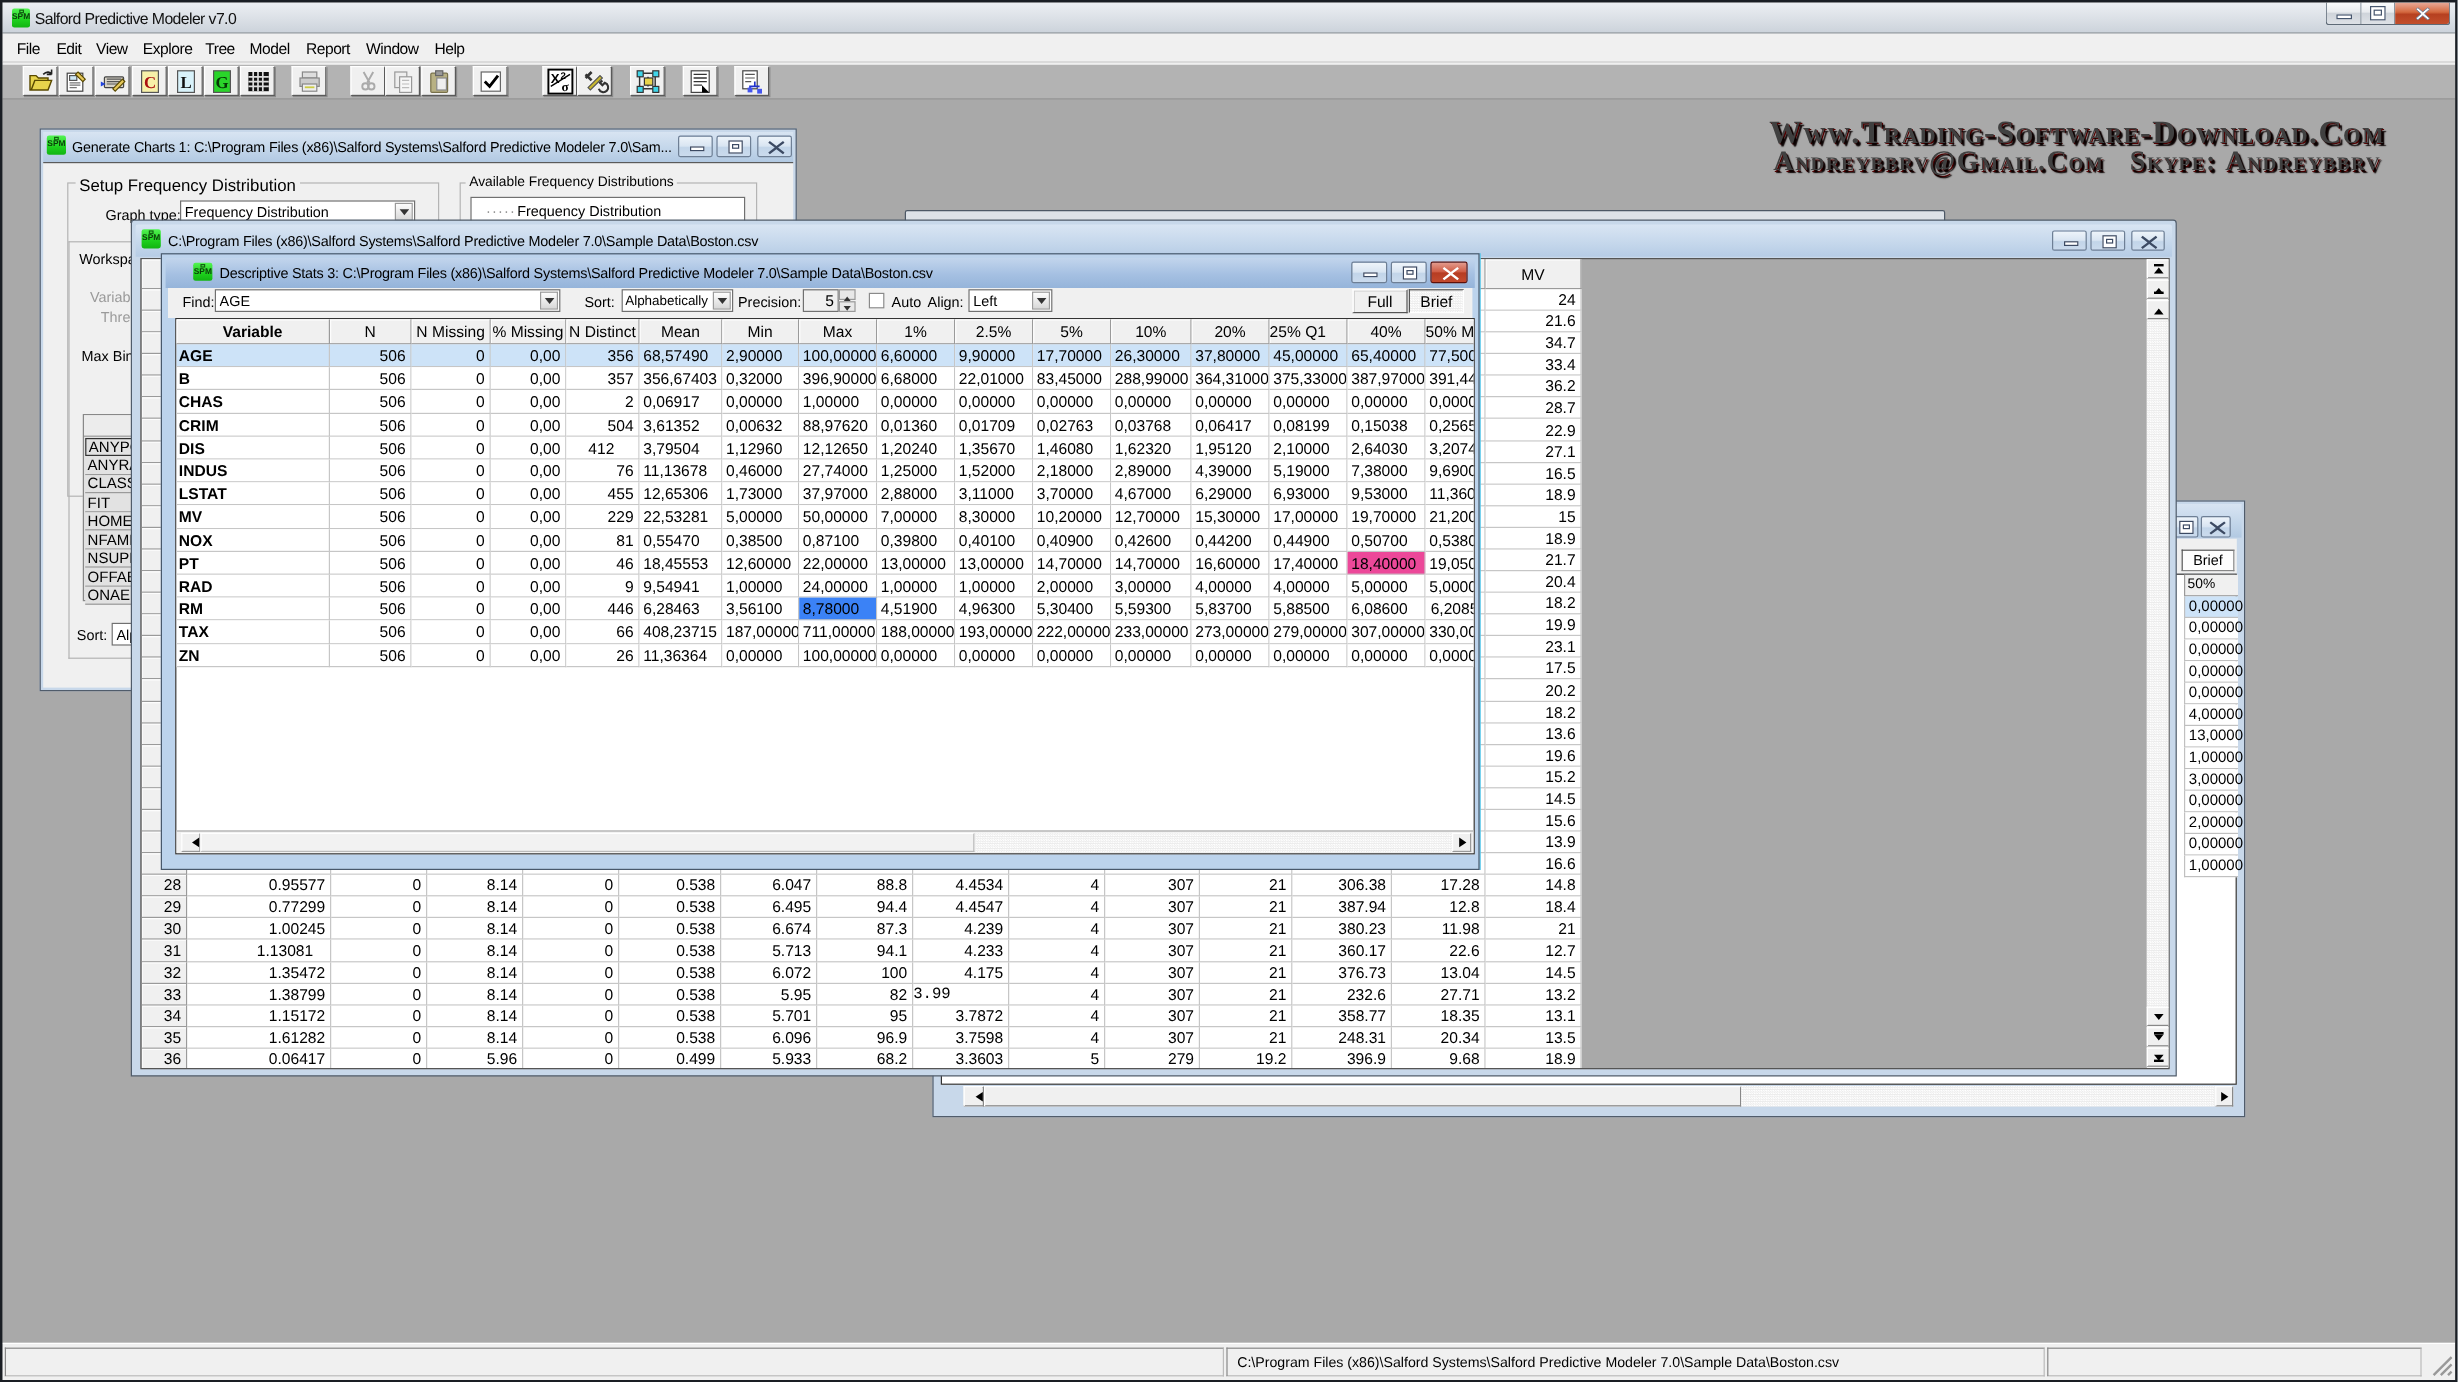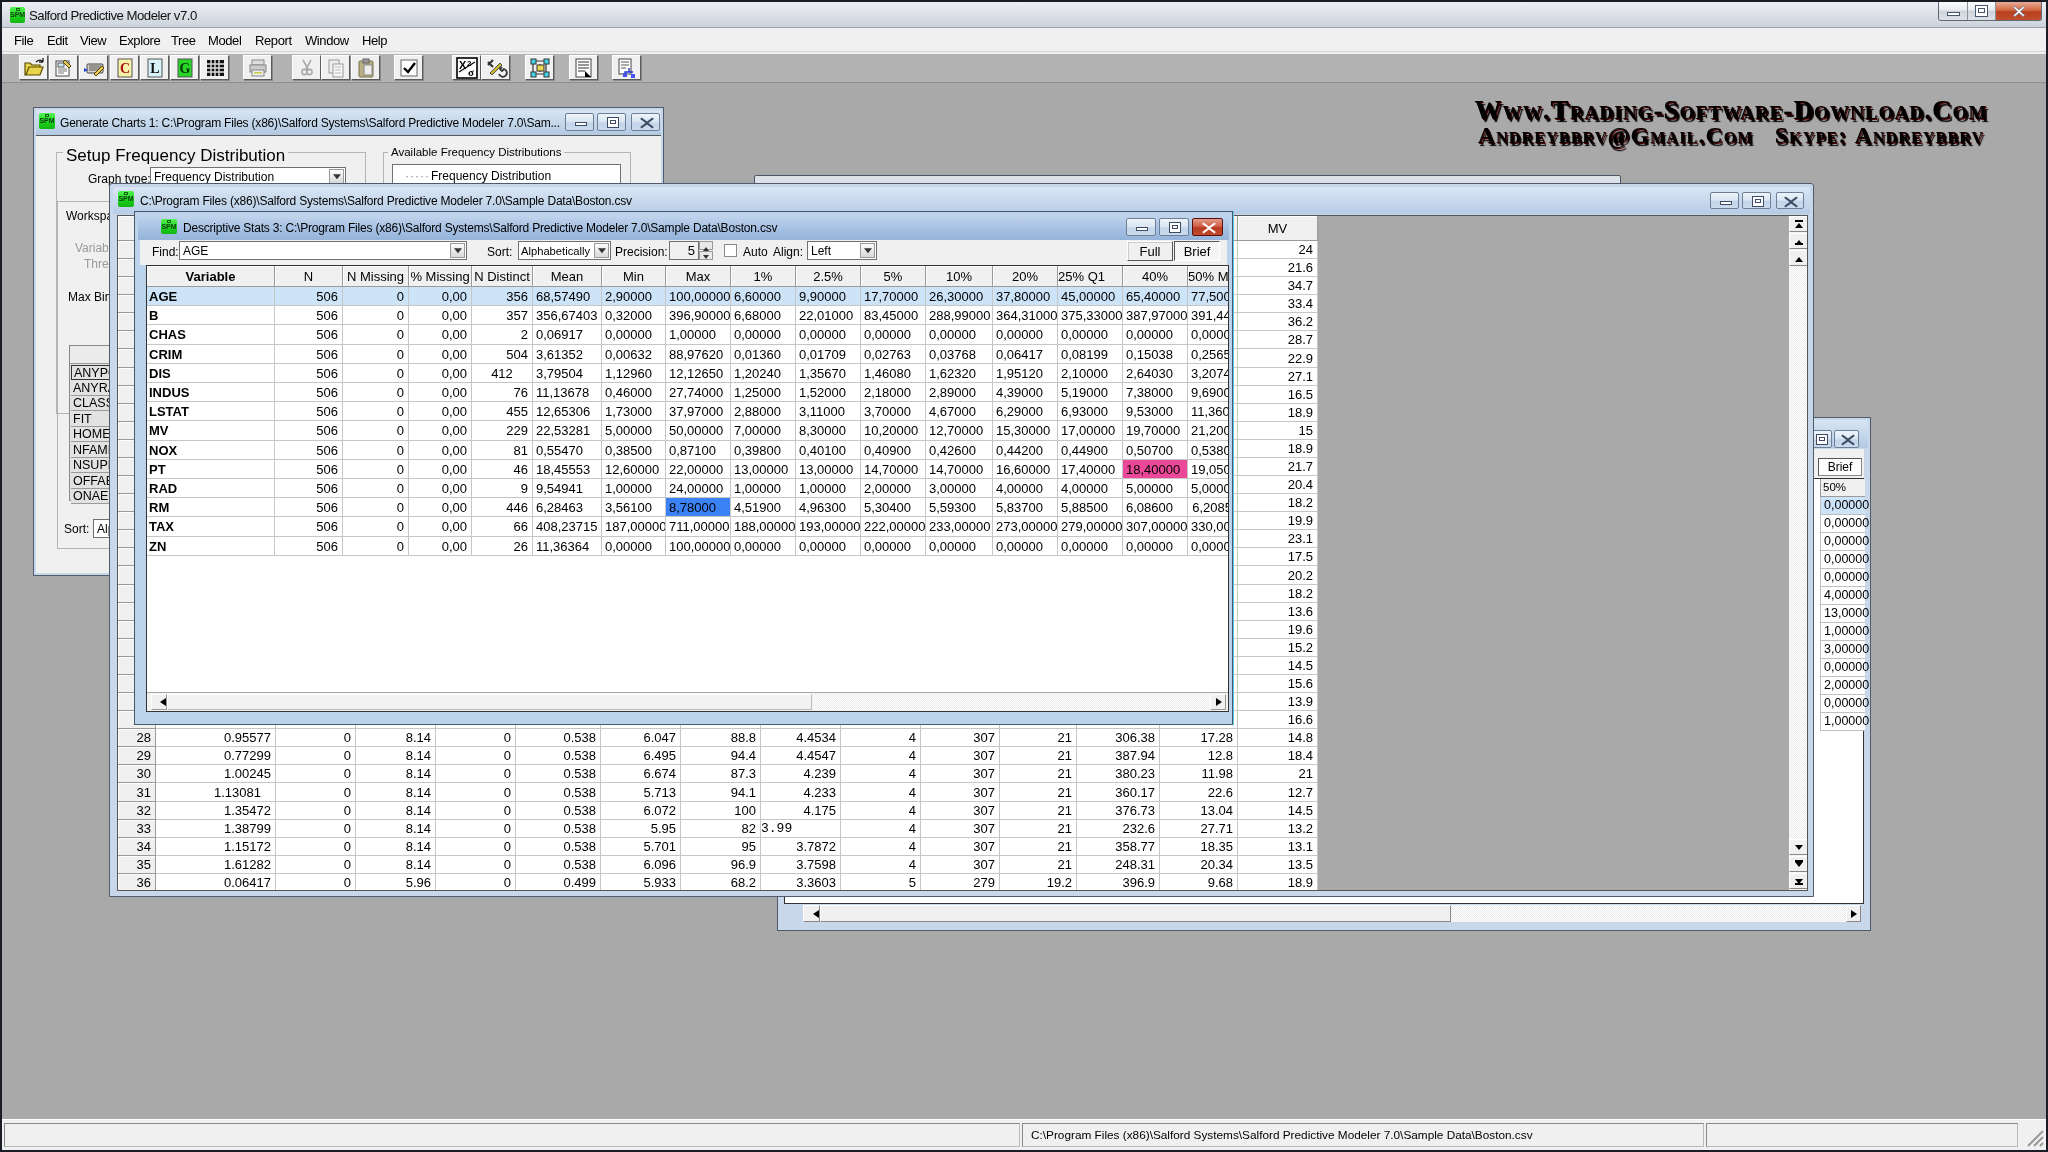--- a/index.html
+++ b/index.html
@@ -162,21 +162,21 @@
 <svg width="24" height="24" viewBox="0 0 24 24" style="position:absolute;left:2px;top:0px;">
         <rect x="4" y="3" width="12" height="15" fill="#fff" stroke="#444"></rect>
         <path d="M6 6 h8 M6 9 h8 M6 12 h5" stroke="#555"></path>
         <path d="M14 12 v4 h4 M14 16 h-4 v3" stroke="#2233cc" stroke-width="1.4" fill="none"></path>
         <rect x="16" y="18" width="4" height="4" fill="#4455ee"></rect>
         <rect x="8" y="17" width="4" height="4" fill="#4455ee"></rect>
       </svg>
     </div>
 </div>
 <div class="abs" style="left:2px;top:83px;width:2044px;height:1036px;background:#a9a9a9;overflow:hidden;" id="wk">
-<div class="abs" style="left:1449px;top:12px;width:560px;text-align:center;font-family:'Liberation Serif',serif;font-weight:bold;color:#000000;">
+<div class="abs" style="left:1449px;top:12px;width:560px;text-align:center;font-family:'Liberation Serif',serif;font-weight:bold;color:#404040;">
 <div style="font-size:27px;letter-spacing:1.1px;font-variant:small-caps;text-shadow:2.5px 3px 1px #0a0000,1px 1px 0 #560000;">Www.Trading-Software-Download.Com</div>
 <div style="font-size:23.5px;letter-spacing:1.2px;font-variant:small-caps;text-shadow:2px 2.5px 1px #0a0000,1px 1px 0 #560000;margin-top:-4px;">Andreybbrv@Gmail.Com&nbsp;&nbsp;&nbsp;Skype:&nbsp;Andreybbrv</div>
     </div>
 <div class="abs" style="left:752px;top:92px;width:867px;height:10px;background:#dde2e8;border:1px solid #4d5866;border-radius:2px 2px 0 0;"></div>
 <div class="win" style="left:775px;top:334px;width:1094px;height:514px;background:#c8d8ea;">
 <div class="abs" style="left:2px;top:2px;right:2px;height:28px;background:linear-gradient(#d8e4f2,#c3d6ea 55%,#b2c9e2);"></div>
 <div class="abs" style="left:1032px;top:12px;width:22px;height:18px;background:linear-gradient(#eef4fa,#d9e5f2 48%,#c2d5e9 56%,#cbdbed);border:1px solid #6e7f95;border-radius:2px;">
         <div class="abs" style="left:5.0px;top:3.0px;width:12px;height:11px;background:#fff;border:1px solid #3c4a63;"></div>
         <div class="abs" style="left:8.0px;top:6.0px;width:6px;height:4px;background:#fff;border:1px solid #3c4a63;"></div>
       </div>
@@ -228,21 +228,21 @@
         <div class="abs" style="left:8.5px;top:3.0px;width:12px;height:11px;background:#fff;border:1px solid #3c4a63;"></div>
         <div class="abs" style="left:11.5px;top:6.0px;width:6px;height:4px;background:#fff;border:1px solid #3c4a63;"></div>
       </div>
 <div class="abs" style="left:597px;top:5px;width:29px;height:18px;background:linear-gradient(#eef4fa,#d9e5f2 48%,#c2d5e9 56%,#cbdbed);border:1px solid #6e7f95;border-radius:2px;">
         <svg class="abs" style="left:7.5px;top:3.0px" width="14" height="12" viewBox="0 0 14 12">
 <path d="M1.5 0.5 L7 4.6 L12.5 0.5 L13.8 1.9 L8.4 6 L13.8 10.1 L12.5 11.5 L7 7.4 L1.5 11.5 L0.2 10.1 L5.6 6 L0.2 1.9 Z" fill="#3c4a63"></path>
         </svg>
       </div>
 <div class="abs" style="left:2px;top:27px;right:2px;bottom:2px;background:#f0f0f0;border-top:1px solid #5a5a5a;"></div>
 <div class="abs" style="left:22px;top:44px;width:310px;height:262px;border:1px solid #b4b4b4;"></div>
-<div class="abs" style="left:29px;top:38px;background:#f0f0f0;padding:0 3px;font-size:17px;">Setup Frequency Distribution</div>
+<div class="abs" style="left:29px;top:38px;background:#f0f0f0;padding:0 3px;font-size:14px;">Setup Frequency Distribution</div>
 <div class="abs" style="left:54px;top:64px;font-size:12px;">Graph type:</div>
 <div class="abs" style="left:116px;top:59px;width:196px;height:19px;background:#fff;border:1px solid #707070;">
 <div class="abs" style="left:3px;top:1px;bottom:1px;right:19px;font-size:12px;line-height:16px;white-space:nowrap;overflow:hidden;">Frequency Distribution</div>
 <div class="abs" style="right:1px;top:1px;width:15px;height:15px;background:linear-gradient(#fdfdfd,#d8d8d8);border:1px solid #9a9a9a;">
 <div class="abs" style="left:50%;top:50%;transform:translate(-50%,-30%);width:0;height:0;border:4px solid transparent;border-top:5px solid #333;"></div>
         </div>
       </div>
 <div class="abs" style="left:349px;top:44px;width:248px;height:262px;border:1px solid #b4b4b4;"></div>
 <div class="abs" style="left:354px;top:38px;background:#f0f0f0;padding:0 3px;font-size:11.5px;">Available Frequency Distributions</div>
 <div class="abs" style="left:358px;top:56px;width:229px;height:240px;background:#fff;border:1px solid #707070;">
@@ -1136,21 +1136,21 @@
 <td style="background:#fff;border-right:1px solid #c6c6c6;border-bottom:1px solid #c6c6c6;text-align:left;padding-left:3px;">0,06417</td>
 <td style="background:#fff;border-right:1px solid #c6c6c6;border-bottom:1px solid #c6c6c6;text-align:left;padding-left:3px;">0,08199</td>
 <td style="background:#fff;border-right:1px solid #c6c6c6;border-bottom:1px solid #c6c6c6;text-align:left;padding-left:3px;">0,15038</td>
 <td style="background:#fff;border-right:4px solid #14532d;border-bottom:1px solid #c6c6c6;text-align:left;padding-left:3px;">0,2565</td>
 </tr>
 <tr style="height:19px;">
 <td style="background:#fff;border-right:1px solid #c6c6c6;border-bottom:1px solid #c6c6c6;font-weight:bold;padding-left:2px;">DIS</td>
 <td style="background:#fff;border-right:1px solid #c6c6c6;border-bottom:1px solid #c6c6c6;text-align:right;padding-right:4px;">506</td>
 <td style="background:#fff;border-right:1px solid #c6c6c6;border-bottom:1px solid #c6c6c6;text-align:right;padding-right:4px;">0</td>
 <td style="background:#fff;border-right:1px solid #c6c6c6;border-bottom:1px solid #c6c6c6;text-align:right;padding-right:4px;">0,00</td>
-<td style="background:#fff;border-right:1px solid #c6c6c6;border-bottom:1px solid #c6c6c6;text-align:center;padding-right:0;">412</td>
+<td style="background:#fff;border-right:1px solid #c6c6c6;border-bottom:1px solid #c6c6c6;text-align:right;padding-right:20px;">412</td>
 <td style="background:#fff;border-right:1px solid #c6c6c6;border-bottom:1px solid #c6c6c6;text-align:left;padding-left:3px;">3,79504</td>
 <td style="background:#fff;border-right:1px solid #c6c6c6;border-bottom:1px solid #c6c6c6;text-align:left;padding-left:3px;">1,12960</td>
 <td style="background:#fff;border-right:1px solid #c6c6c6;border-bottom:1px solid #c6c6c6;text-align:left;padding-left:3px;">12,12650</td>
 <td style="background:#fff;border-right:1px solid #c6c6c6;border-bottom:1px solid #c6c6c6;text-align:left;padding-left:3px;">1,20240</td>
 <td style="background:#fff;border-right:1px solid #c6c6c6;border-bottom:1px solid #c6c6c6;text-align:left;padding-left:3px;">1,35670</td>
 <td style="background:#fff;border-right:1px solid #c6c6c6;border-bottom:1px solid #c6c6c6;text-align:left;padding-left:3px;">1,46080</td>
 <td style="background:#fff;border-right:1px solid #c6c6c6;border-bottom:1px solid #c6c6c6;text-align:left;padding-left:3px;">1,62320</td>
 <td style="background:#fff;border-right:1px solid #c6c6c6;border-bottom:1px solid #c6c6c6;text-align:left;padding-left:3px;">1,95120</td>
 <td style="background:#fff;border-right:1px solid #c6c6c6;border-bottom:1px solid #c6c6c6;text-align:left;padding-left:3px;">2,10000</td>
 <td style="background:#fff;border-right:1px solid #c6c6c6;border-bottom:1px solid #c6c6c6;text-align:left;padding-left:3px;">2,64030</td>

